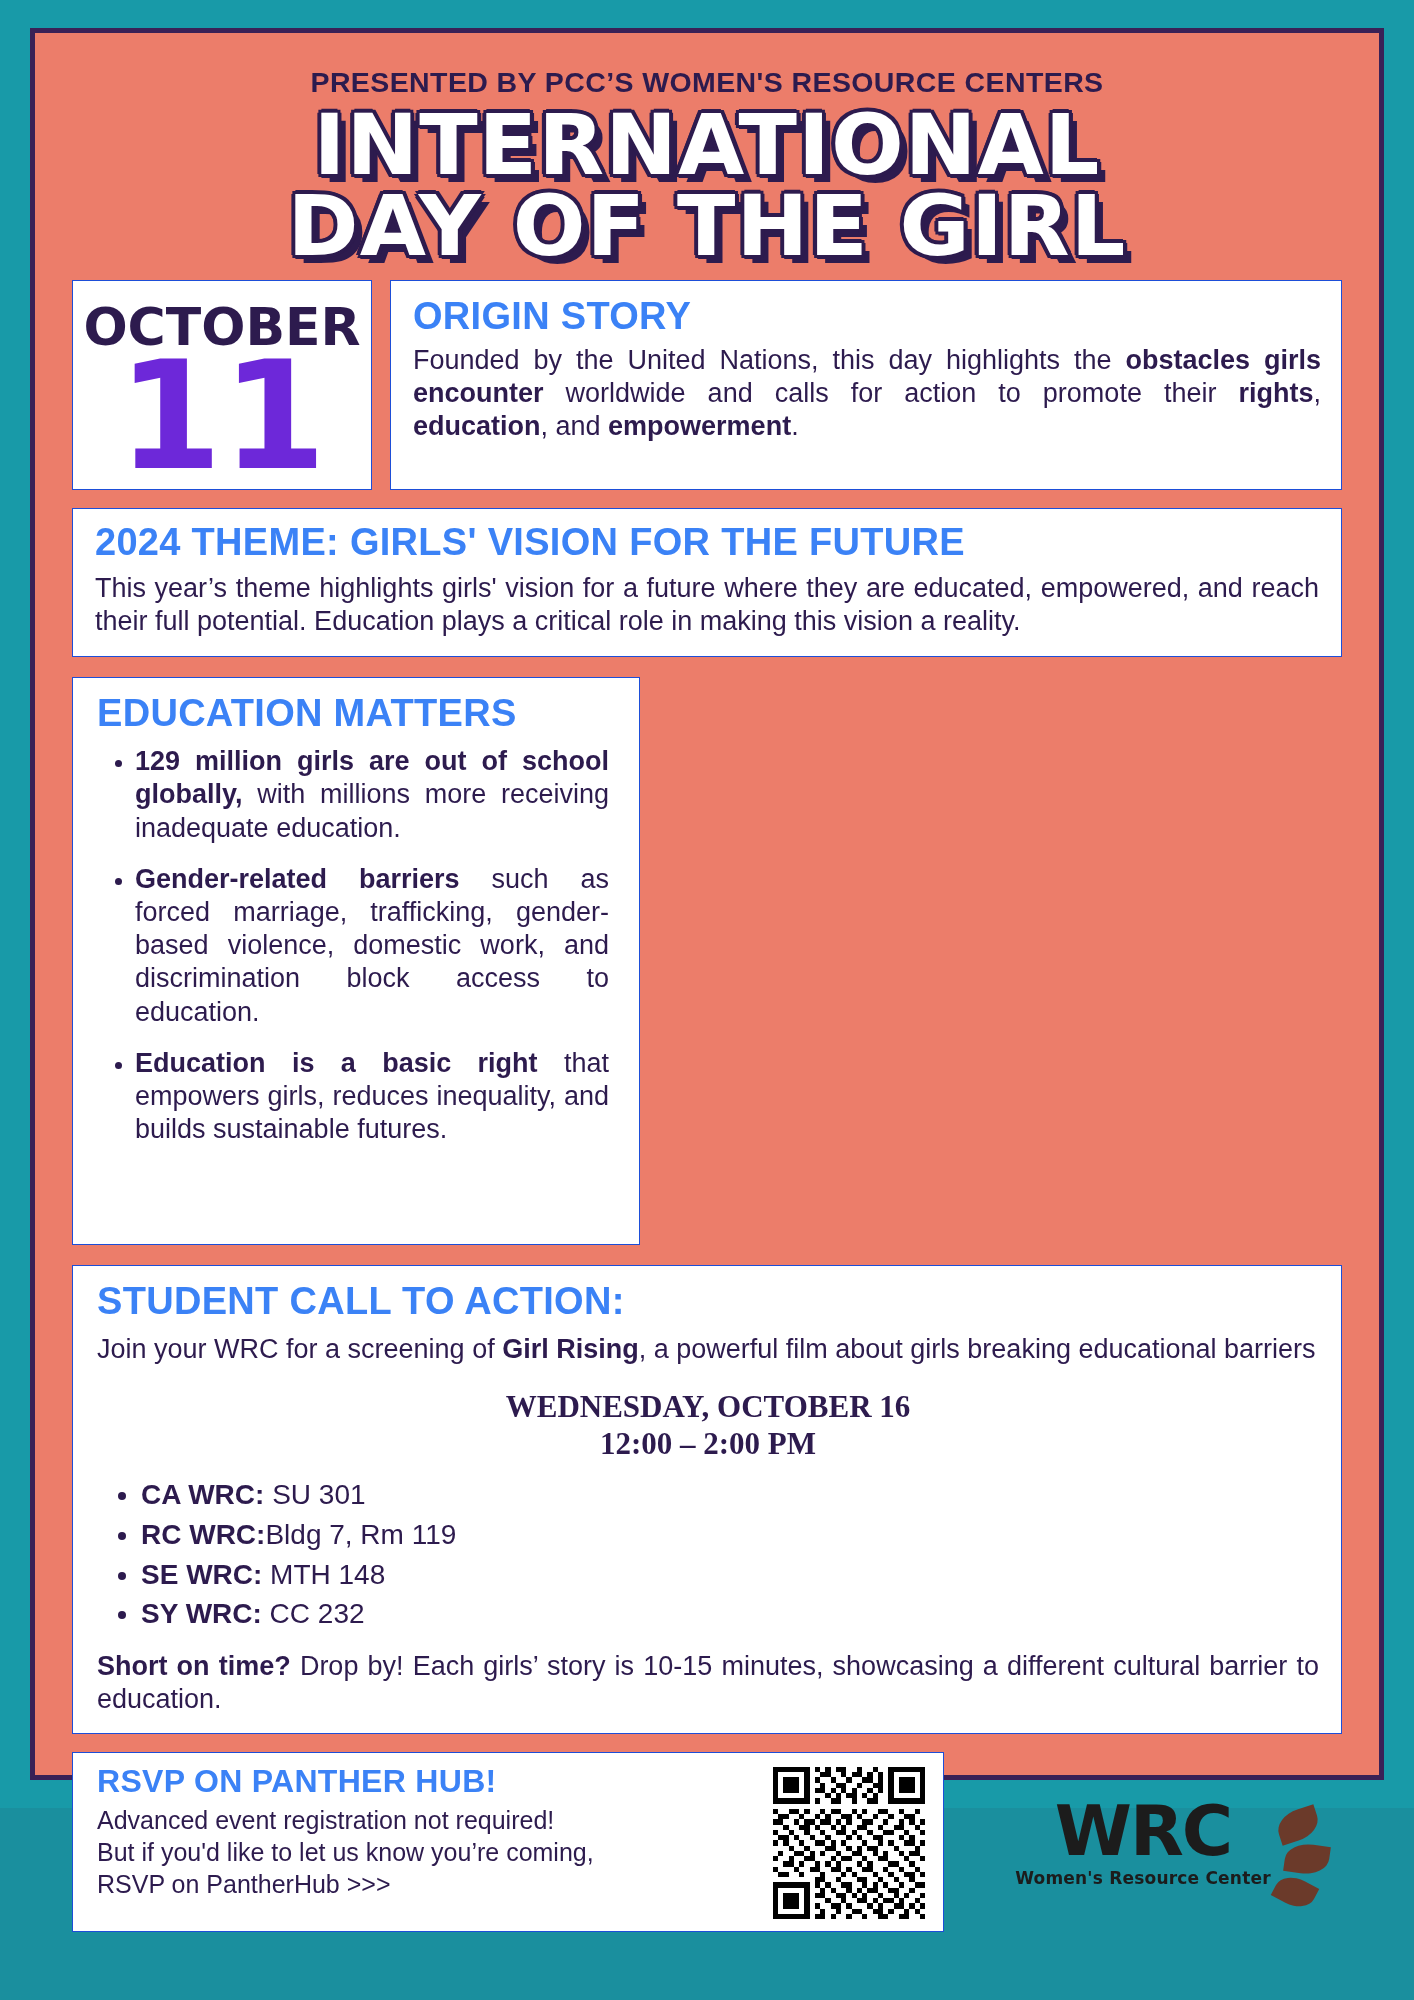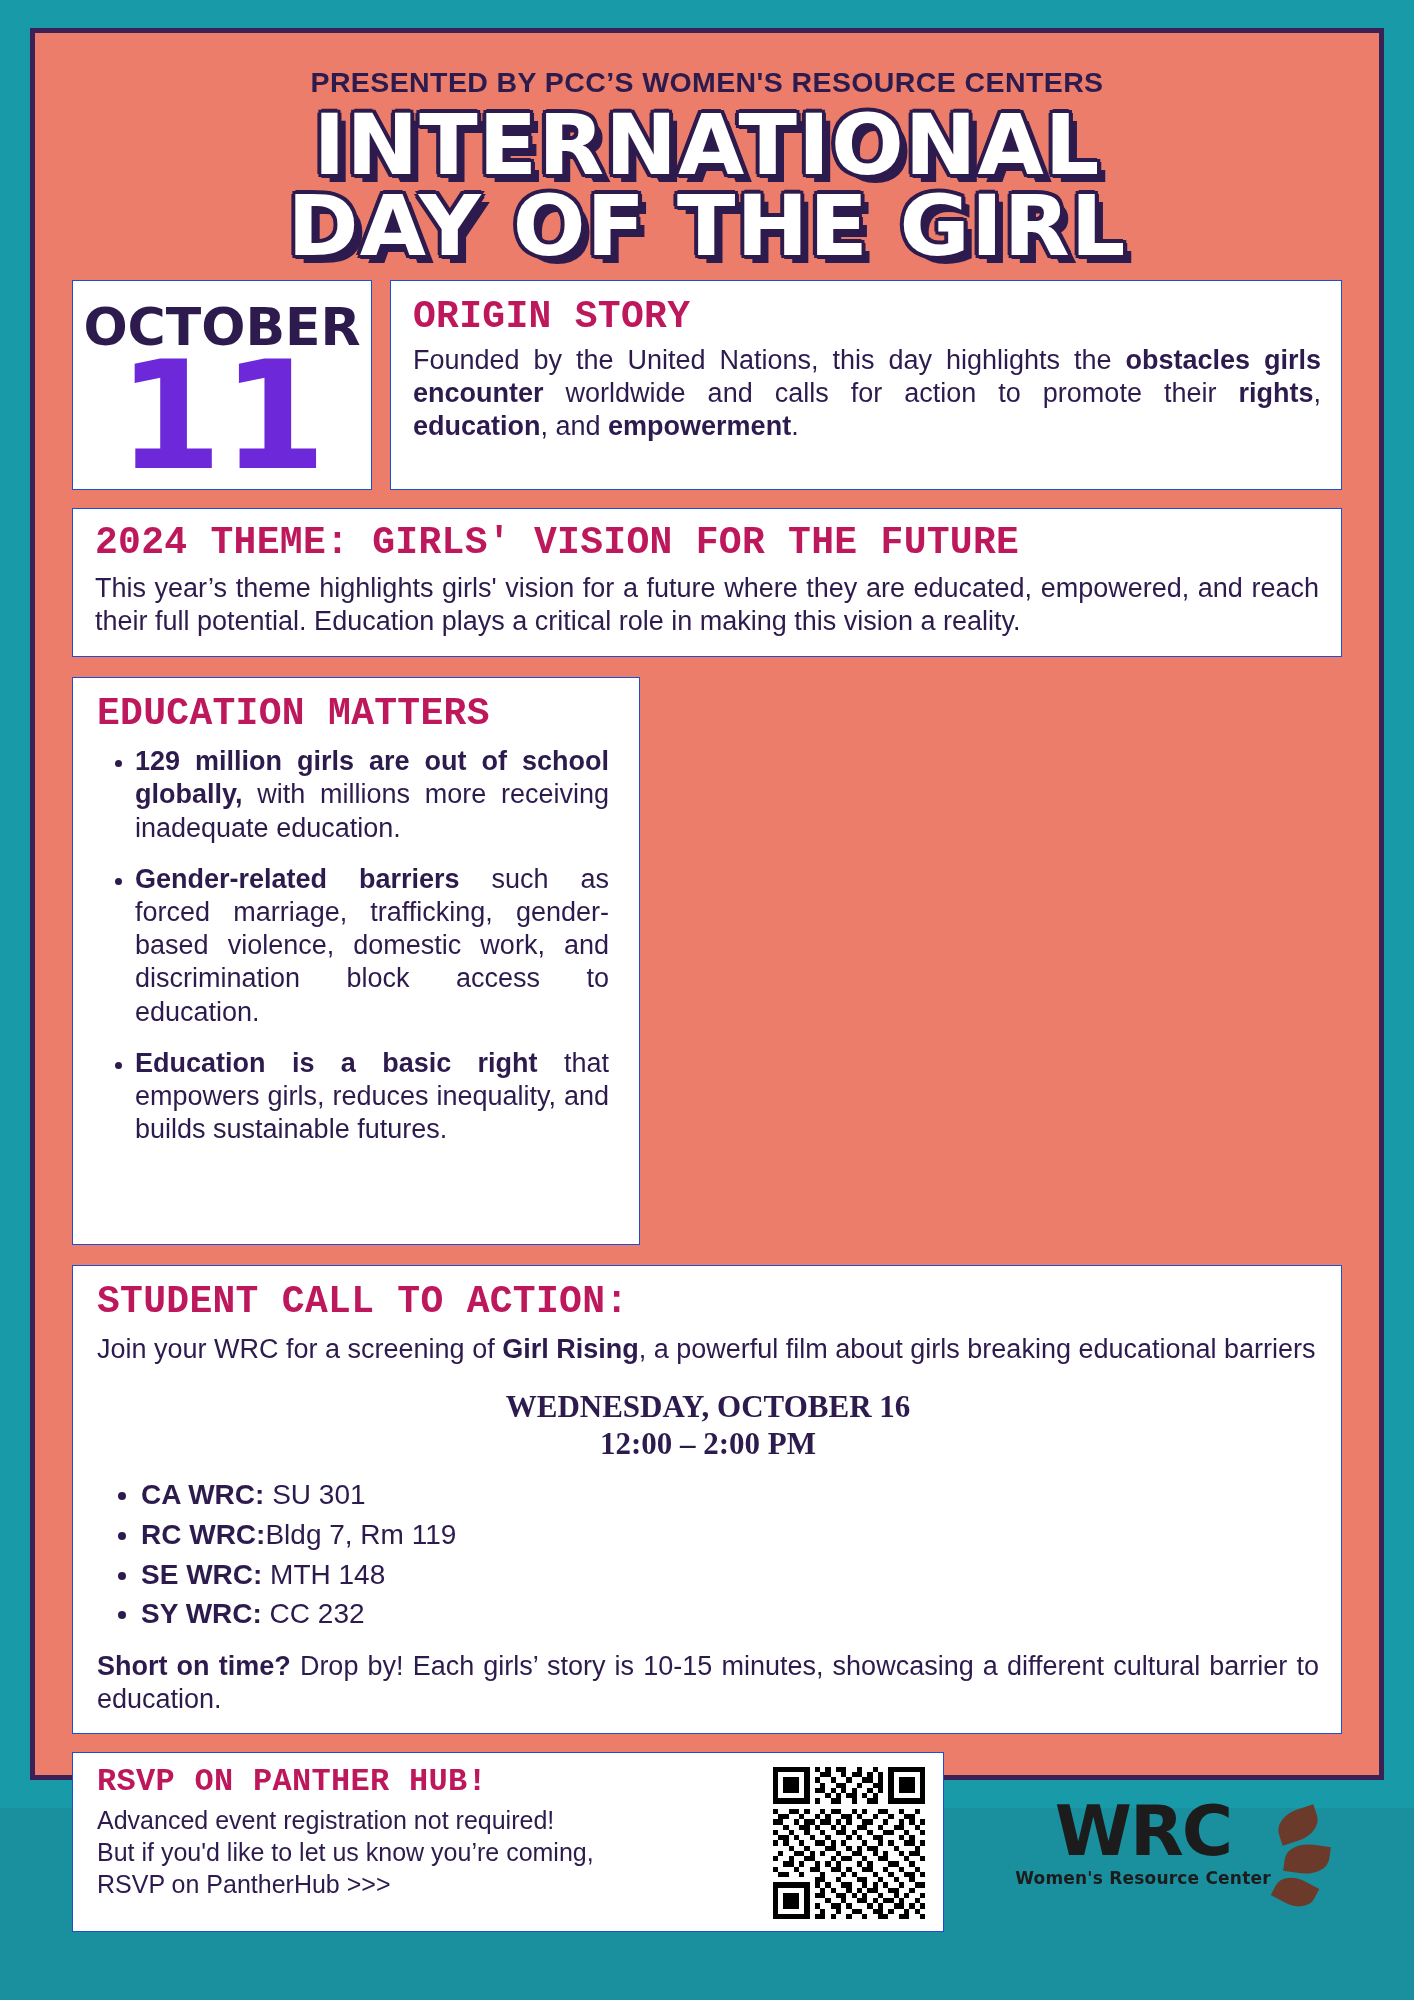--- a/index.html
+++ b/index.html
@@ -63,23 +63,23 @@
   }
   .main-title .line { display: block; }
 
   
   .box {
     background: #ffffff;
     border: 1px solid #1d4ed8;
     box-sizing: border-box;
   }
   .section-head {
-    font-family: Liberation Mono, monospace;
-    font-weight: bold;
-    color: #be185d;
+    font-family: Liberation Sans, sans-serif;
+    font-weight: bold;
+    color: #3b82f6;
     letter-spacing: 0.3px;
   }
   .body-text {
     color: #2d1b4e;
     font-size: 27px;
     line-height: 1.22;
     text-align: justify;
   }
   b, strong { font-weight: bold; }
 

